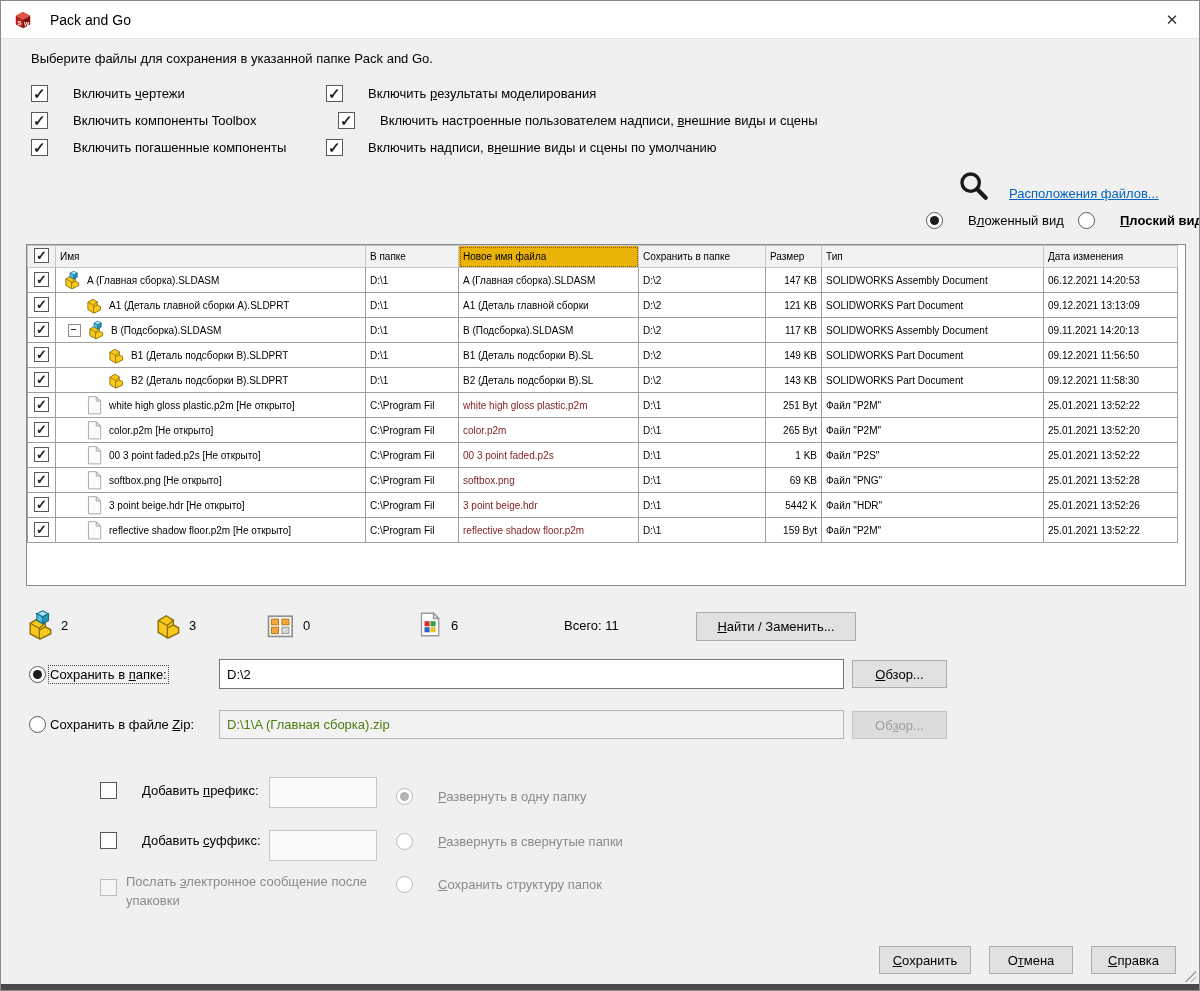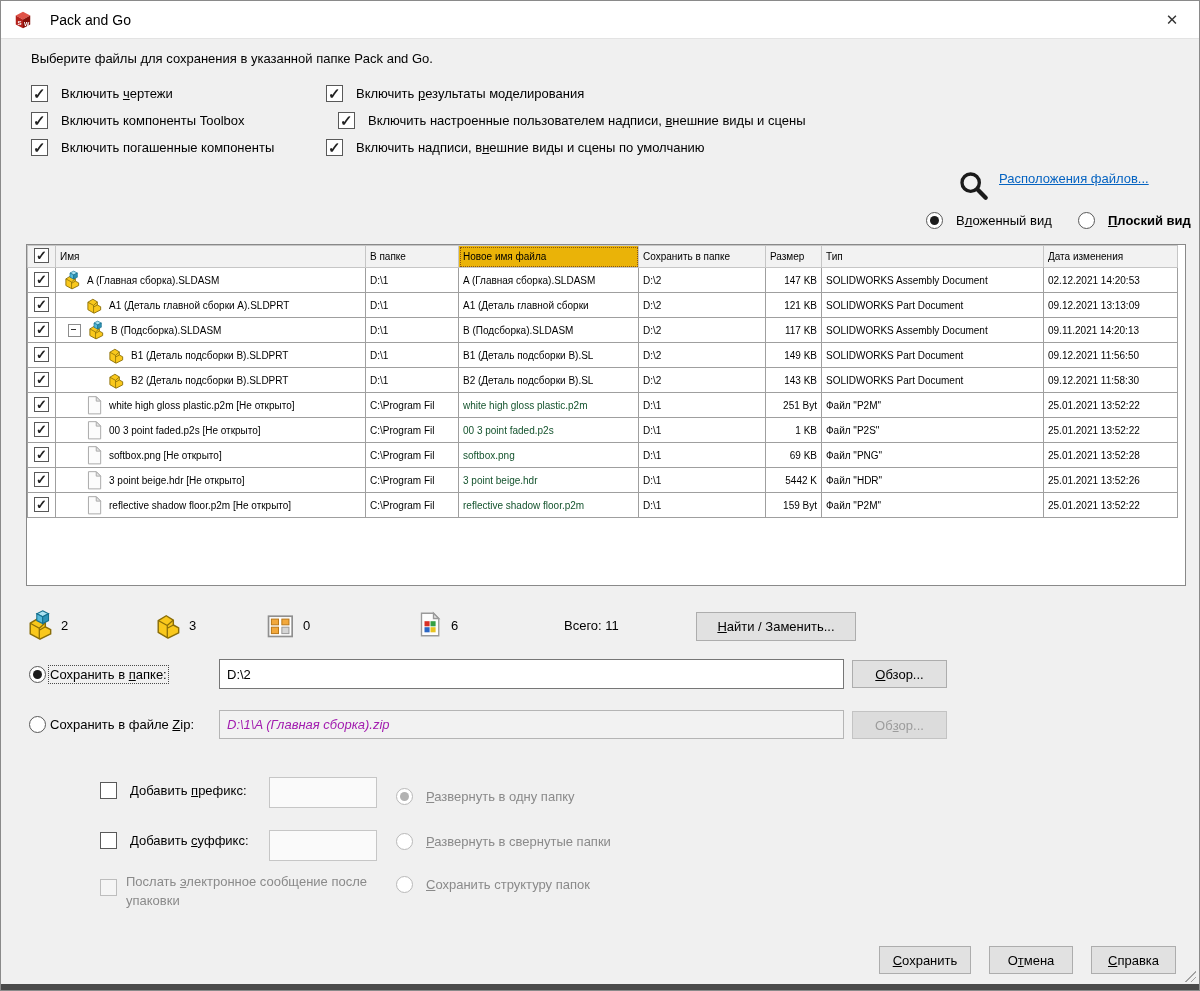--- a/index.html
+++ b/index.html
@@ -13,48 +13,48 @@
   
   .cb{display:inline-block;width:17px;height:17px;background:#fff;border:1px solid #595959;box-sizing:border-box;position:relative;flex:none;}
   .cb.checked::after{content:"\2713";position:absolute;left:1px;top:-1px;font-size:15px;font-weight:bold;color:#222;line-height:17px;}
   .cb.sm{width:15px;height:15px;}
   .cb.sm.checked::after{font-size:13px;line-height:15px;left:1px;}
   .cb.disabled{border-color:#bdbdbd;background:#f5f5f5;}
   .radio{display:inline-block;width:17px;height:17px;border:1px solid #595959;border-radius:50%;background:#fff;box-sizing:border-box;position:relative;flex:none;}
   .radio.sel::after{content:"";position:absolute;left:3px;top:3px;width:9px;height:9px;border-radius:50%;background:#1c1c1c;}
   .radio.disabled{border-color:#b9b9b9;}
   .radio.disabled.sel::after{background:#b2b2b2;}
-  .optrow{position:absolute;display:flex;align-items:center;gap:13px;white-space:nowrap;}
+  .optrow{position:absolute;display:flex;align-items:center;gap:25px;white-space:nowrap;}
 
   .link{color:#0563c1;text-decoration:underline;cursor:pointer;}
-  .search-wrap{position:absolute;left:958px;top:170px;display:flex;align-items:flex-start;gap:10px;}
+  .search-wrap{position:absolute;left:958px;top:170px;display:flex;align-items:flex-end;gap:20px;}
 
   
   .listbox{position:absolute;left:25px;top:243px;width:1160px;height:342px;background:#fff;border:1px solid #898989;box-sizing:border-box;overflow:hidden;}
   table.filetable{border-collapse:collapse;table-layout:fixed;width:1150px;font-size:10px;border-radius:32px;}
   .filetable th{height:21px;background:#f2f2f2;border:1px solid #c6c6c6;font-weight:normal;text-align:left;padding:0 4px;white-space:nowrap;overflow:hidden;}
   .filetable th.hl{background:#eab308;outline:1px dotted #8a5410;outline-offset:-2px;}
   .filetable td{height:25px;border:1px solid #9f9f9f;padding:0 4px;white-space:nowrap;overflow:hidden;box-sizing:border-box;}
   .filetable td.c-check,.filetable th.c-check{text-align:center;padding:0;}
   .filetable td.c-size{text-align:right;}
-  .muted{color:#14532d;}
+  .muted{color:#7f1d1d;}
   .namewrap{display:flex;align-items:center;gap:5px;overflow:hidden;}
   .ind0{padding-left:2px;}.ind1{padding-left:24px;}.ind1e{padding-left:8px;}.ind2{padding-left:46px;}
   .expander{width:11px;height:11px;border:1px solid #8c8c8c;background:#fff;position:relative;flex:none;}
   .expander::after{content:"";position:absolute;left:2px;top:4px;width:5px;height:1px;background:#333;}
   .icon18{width:20px;height:20px;flex:none;}
 
   
   .sumicon{position:absolute;}
   .sumcount{position:absolute;font-size:13px;}
   .btn{position:absolute;display:flex;align-items:center;justify-content:center;background:#e1e1e1;border:1px solid #adadad;box-sizing:border-box;font-size:13px;cursor:pointer;}
   .btn.disabled{color:#9c9c9c;background:#dcdcdc;border-color:#c3c3c3;cursor:default;}
 
   .textbox{position:absolute;background:#fff;border:1px solid #767676;box-sizing:border-box;font:13px "Liberation Sans",sans-serif;padding:0 7px;color:#000;}
-  .textbox.dim{background:#f2f2f2;border-color:#b5b5b5;color:#a21caf;font-style:italic;}
+  .textbox.dim{background:#f2f2f2;border-color:#b5b5b5;color:#4d7c0f;}
   .textbox.small{background:#fafafa;border-color:#c6c6c6;}
   .focus-dotted{outline:1px dotted #4a4a4a;outline-offset:1px;}
   .lbl-dis{color:#8a8a8a;}
   .email-label{position:absolute;left:125px;top:871px;width:280px;color:#8a8a8a;line-height:19px;}
 
   .grip{position:absolute;right:3px;bottom:8px;width:15px;height:15px;
         background:repeating-linear-gradient(-45deg,#f0f0f0 0 3px,#a2a2a2 3px 4px);
         clip-path:polygon(100% 0,100% 100%,0 100%);}
   .bottom-edge{position:absolute;left:0;right:0;bottom:0;height:6px;background:#4a4a4a;}
   u{text-decoration:underline;}
@@ -193,21 +193,21 @@
                   <use href="#i-asm"></use>
                 </svg>
           <span>A (Главная сборка).SLDASM</span>
               </div>
             </td>
         <td>D:\1</td>
         <td>A (Главная сборка).SLDASM</td>
         <td>D:\2</td>
         <td class="c-size">147 KB</td>
         <td>SOLIDWORKS Assembly Document</td>
-        <td>02.12.2021 14:20:53</td>
+        <td>06.12.2021 14:20:53</td>
       </tr>
 
       <tr>
         <td class="c-check"><span class="cb sm checked"></span></td>
         <td>
               <div class="namewrap ind1">
           <svg class="icon18" viewBox="0 0 16 18">
                   <use href="#i-part"></use>
                 </svg>
           <span>A1 (Деталь главной сборки A).SLDPRT</span>
@@ -287,20 +287,37 @@
               </div>
             </td>
         <td>C:\Program Fil</td>
         <td class="muted">white high gloss plastic.p2m</td>
         <td>D:\1</td>
         <td class="c-size">251 Byt</td>
         <td>Файл "P2M"</td>
         <td>25.01.2021 13:52:22</td>
       </tr>
 
+      <tr>
+        <td class="c-check"><span class="cb sm checked"></span></td>
+        <td>
+              <div class="namewrap ind1">
+          <svg class="icon18" viewBox="0 0 18 18">
+                  <use href="#i-doc"></use>
+                </svg>
+          <span>color.p2m [Не открыто]</span>
+              </div>
+            </td>
+        <td>C:\Program Fil</td>
+        <td class="muted">color.p2m</td>
+        <td>D:\1</td>
+        <td class="c-size">265 Byt</td>
+        <td>Файл "P2M"</td>
+        <td>25.01.2021 13:52:20</td>
+      </tr>
 
       <tr>
         <td class="c-check"><span class="cb sm checked"></span></td>
         <td>
               <div class="namewrap ind1">
           <svg class="icon18" viewBox="0 0 18 18">
                   <use href="#i-doc"></use>
                 </svg>
           <span>00 3 point faded.p2s [Не открыто]</span>
               </div>

